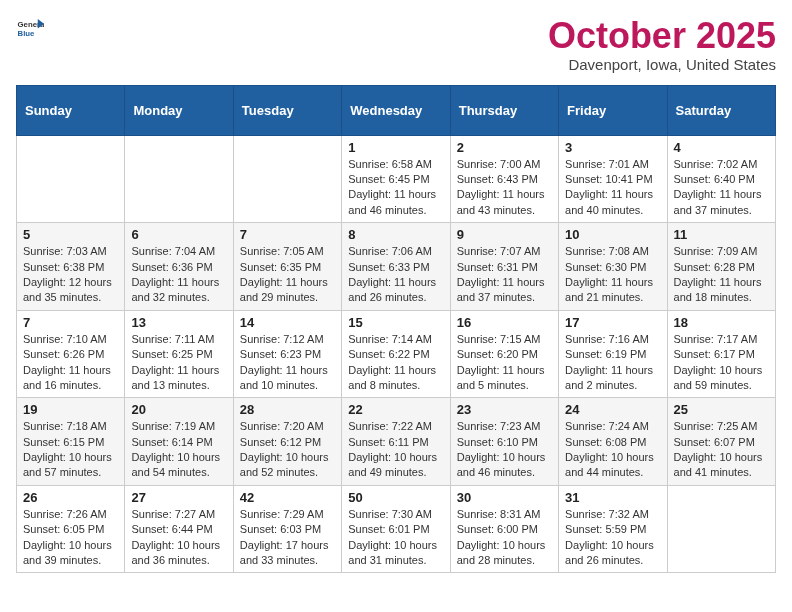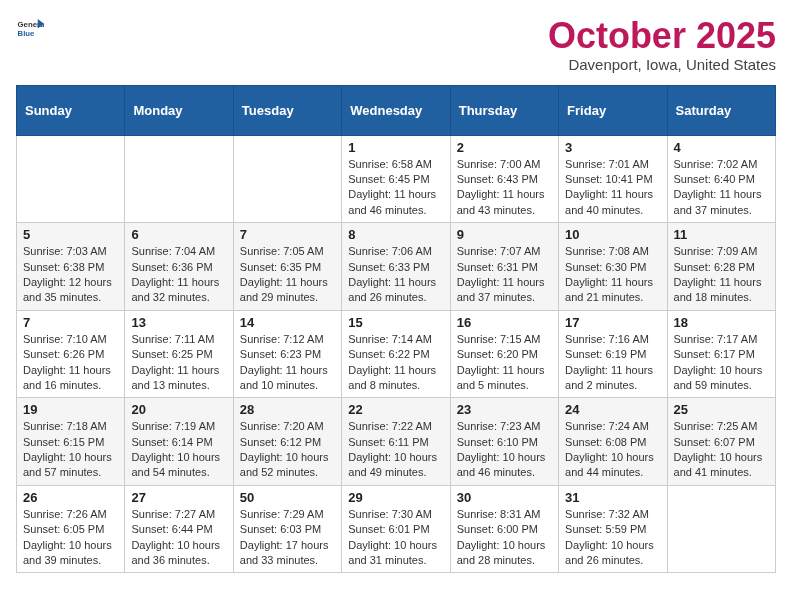--- a/index.html
+++ b/index.html
@@ -332,29 +332,29 @@
         </td>
         <td>
           <span class="day-num">27</span>
           <div class="day-cell-content">
             <div>Sunrise: 7:27 AM</div>
             <div>Sunset: 6:44 PM</div>
             <div>Daylight: 10 hours and 36 minutes.</div>
           </div>
         </td>
         <td>
-          <span class="day-num">50</span>
+          <span class="day-num">42</span>
           <div class="day-cell-content">
             <div>Sunrise: 7:29 AM</div>
             <div>Sunset: 6:03 PM</div>
             <div>Daylight: 17 hours and 33 minutes.</div>
           </div>
         </td>
         <td>
-          <span class="day-num">29</span>
+          <span class="day-num">50</span>
           <div class="day-cell-content">
             <div>Sunrise: 7:30 AM</div>
             <div>Sunset: 6:01 PM</div>
             <div>Daylight: 10 hours and 31 minutes.</div>
           </div>
         </td>
         <td>
           <span class="day-num">30</span>
           <div class="day-cell-content">
             <div>Sunrise: 8:31 AM</div>

